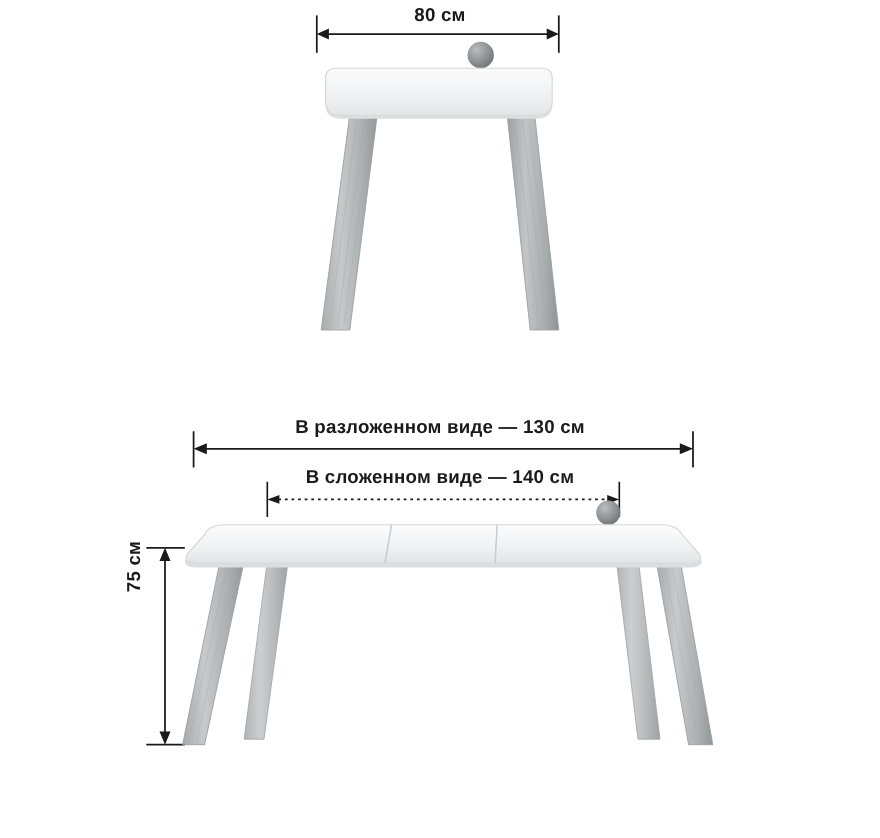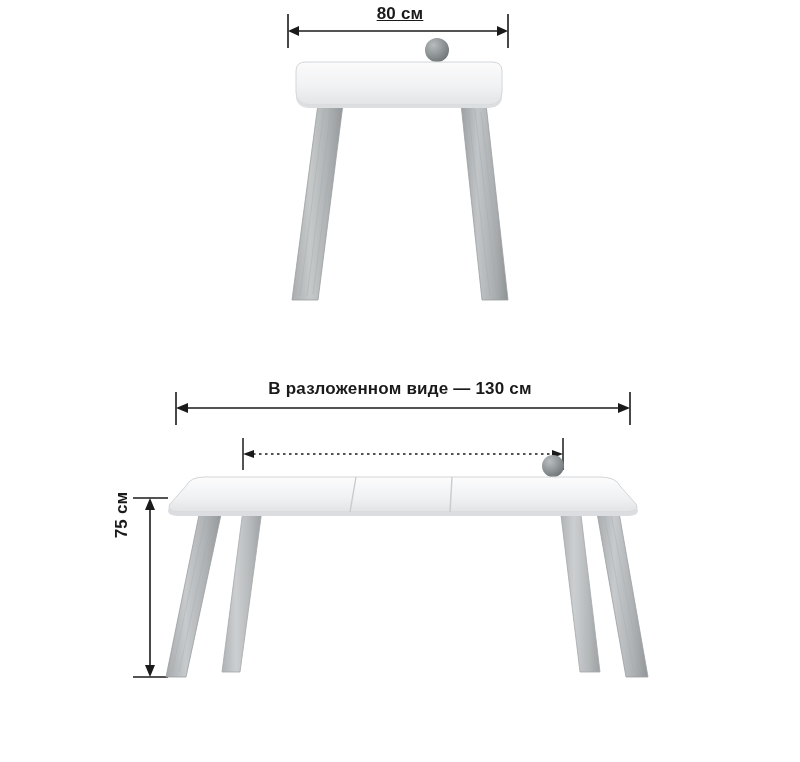--- a/index.html
+++ b/index.html
@@ -25,21 +25,20 @@
     font-weight: bold;
     color: #1a1a1a;
     white-space: nowrap;
     letter-spacing: 0.2px;
   }
   #top-width-label {
     left: 0; top: 4px;
     width: 800px;
     text-align: center;
     font-size: 17px;
-    text-decoration: underline;
   }
   #open-label {
     left: 0; top: 379px;
     width: 800px;
     text-align: center;
     font-size: 17px;
   }
   #folded-label {
     left: 0; top: 424px;
     width: 800px;
@@ -197,15 +196,16 @@
     <g>
       <path d="M186,124 Q190,115 205,115 L600,115 Q616,115 620,124 L636,142 Q640,149 628,150 L178,150 Q166,149 170,142 Z" fill="url(#fTopGrad)" stroke="#d2d5d7" stroke-width="1"></path>
       <path d="M170,142 Q166,149 178,150 L628,150 Q640,149 636,142 L637,146 Q641,153 628,154 L178,154 Q165,153 169,146 Z" fill="#dbdde0" stroke="none"></path>
 
       <line x1="356" y1="115" x2="350" y2="150" stroke="#c9ccce" stroke-width="1.4"></line>
       <line x1="452" y1="115" x2="450" y2="150" stroke="#c9ccce" stroke-width="1.4"></line>
     </g>
   </svg>
 
   <div class="dim-label" id="open-label">В разложенном виде — 130 см</div>
+  <div class="dim-label" id="folded-label">В сложенном виде — 140 см</div>
   <div class="dim-label" id="height-label">75 см</div>
 
 </div>
 
 </body></html>

